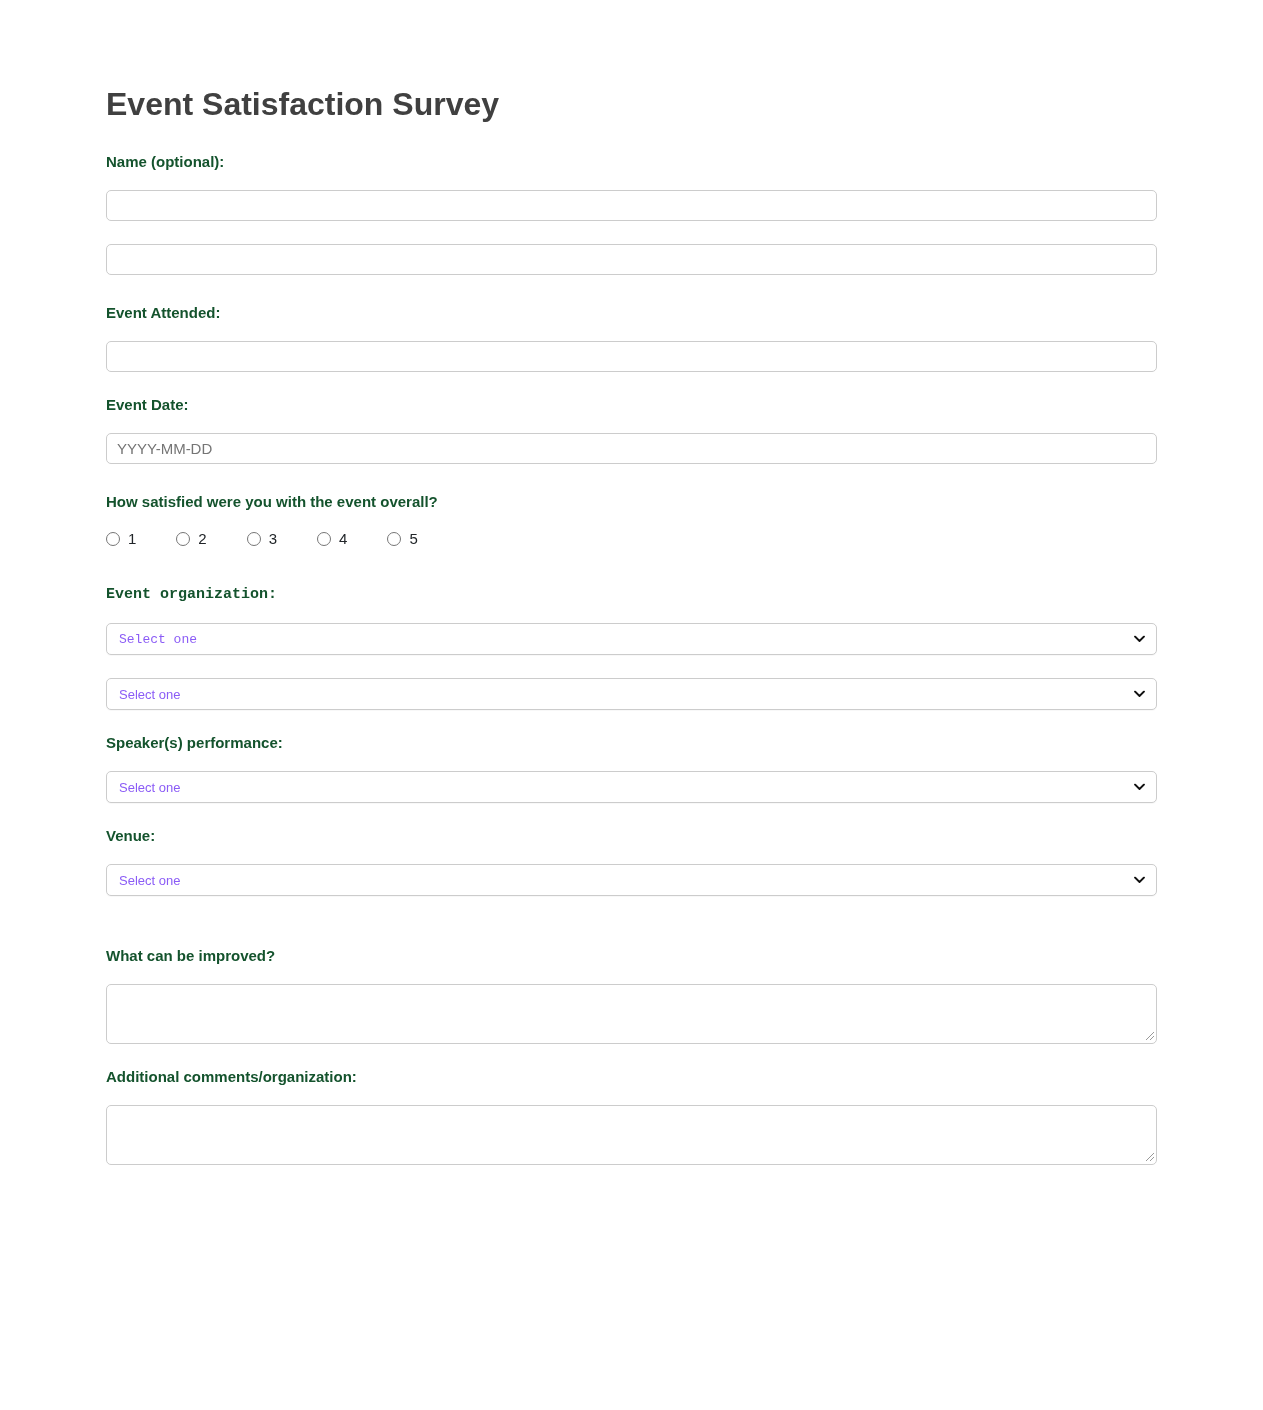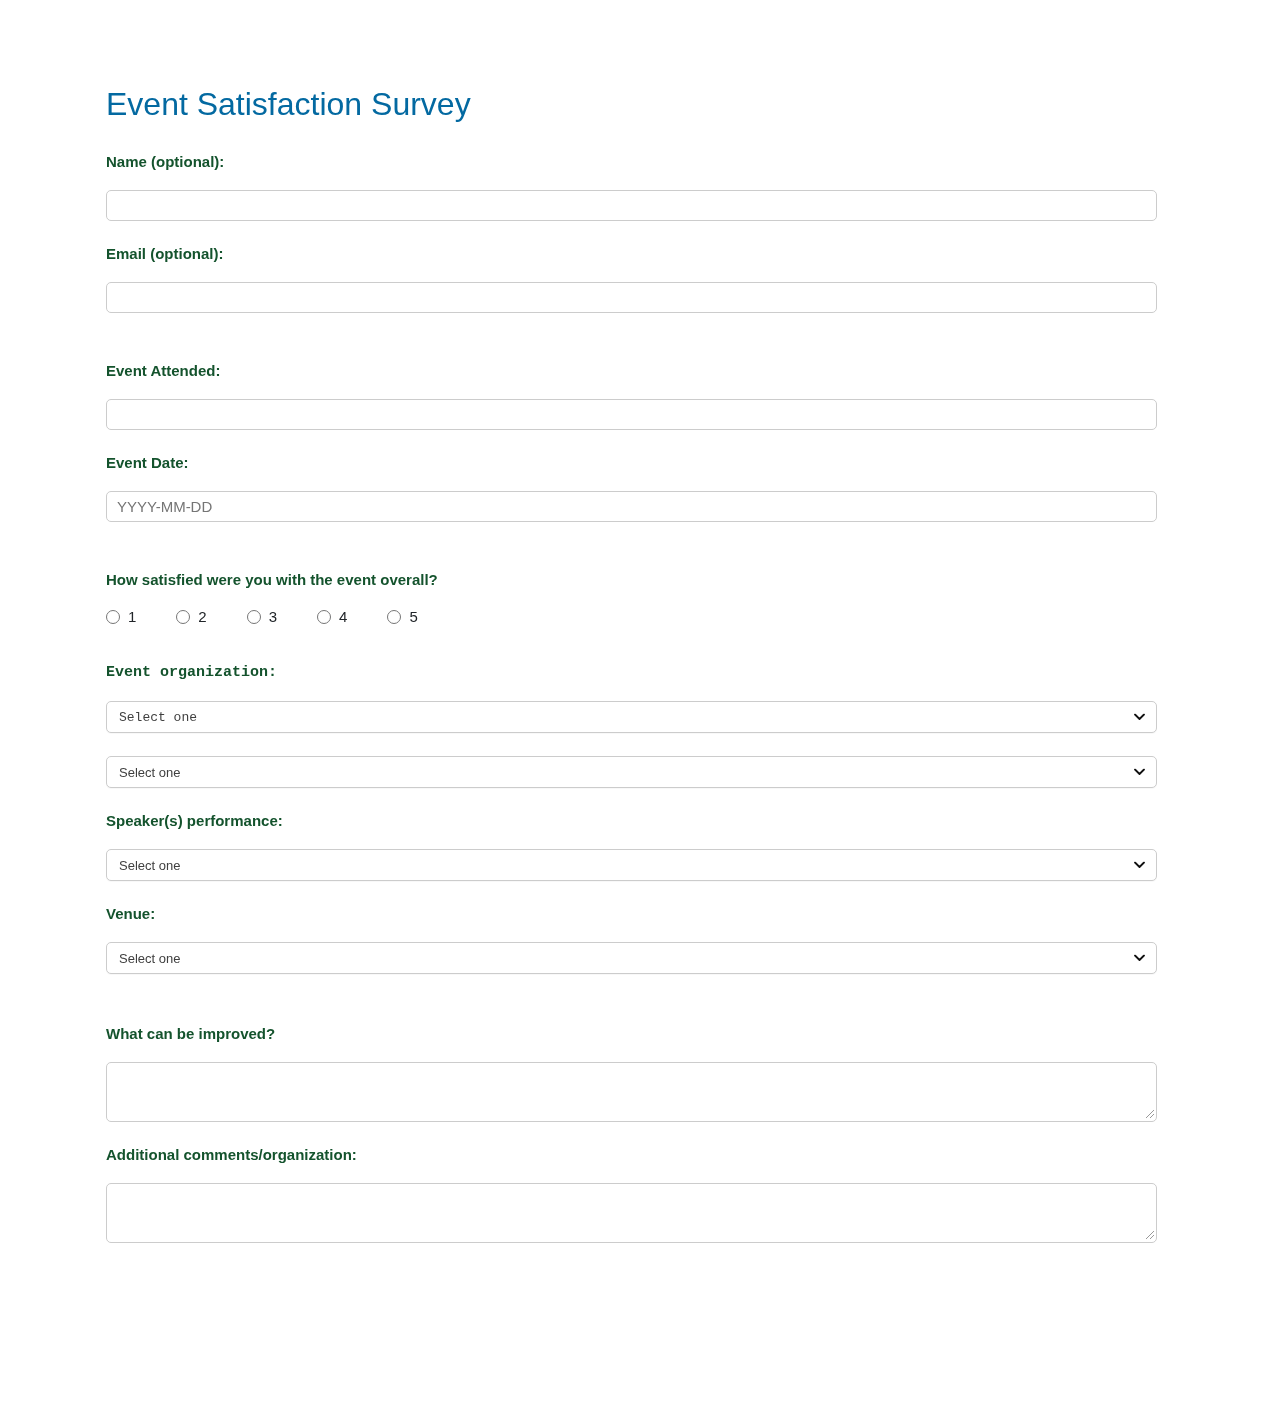--- a/index.html
+++ b/index.html
@@ -7,27 +7,27 @@
     background: #ffffff;
     font-family: "Liberation Sans", "DejaVu Sans", sans-serif;
     color: #212529;
   }
   body { min-height: 1410px; width: 1263px; }
   .container { margin: 0 106px; padding-bottom: 120px; }
 
   h1.page-title {
     margin: 85px 0 29px 0;
     font-size: 32px;
-    font-weight: 400;
+    font-weight: 700;
     line-height: 1.2;
-    color: #0369a1;
+    color: #404040;
   }
 
   .field { margin-bottom: 23px; }
-  .gap-lg { margin-top: 48px; }
+  .gap-lg { margin-top: 28px; }
   .gap-md { margin-top: 38px; font-family: Liberation Mono, monospace; }
   .gap-xl { margin-top: 50px; }
 
   .form-label {
     display: block;
     font-size: 15px;
     font-weight: 700;
     line-height: 20px;
     margin-bottom: 18px;
     color: #14532d;
@@ -71,21 +71,21 @@
     align-items: center;
     width: 100%;
     height: 32px;
     padding: 0 30px 0 12px;
     background: #ffffff;
     border: 1px solid #cccccc;
     border-radius: 5px;
     cursor: default;
     box-shadow: 0 1px 1px rgba(0,0,0,0.03);
   }
-  .select-value { font-size: 13px; color: #404040; }
+  .select-value { font-size: 13px; color: #8b5cf6; }
   .select-chevron {
     position: absolute;
     right: 11px;
     top: 50%;
     transform: translateY(-50%);
   }
 
   .textarea-wrap { position: relative; }
   .form-textarea {
     display: block;
@@ -114,21 +114,20 @@
 <div class="container">
 
   <h1 class="page-title">Event Satisfaction Survey</h1>
 
   <div class="field">
     <label class="form-label">Name (optional):</label>
     <input type="text" class="form-control" style="">
   </div>
 
   <div class="field">
-    <label class="form-label">Email (optional):</label>
     <input type="text" class="form-control" style="">
   </div>
 
   <div class="field gap-lg">
     <label class="form-label">Event Attended:</label>
     <input type="text" class="form-control" style="">
   </div>
 
   <div class="field">
     <label class="form-label">Event Date:</label>

